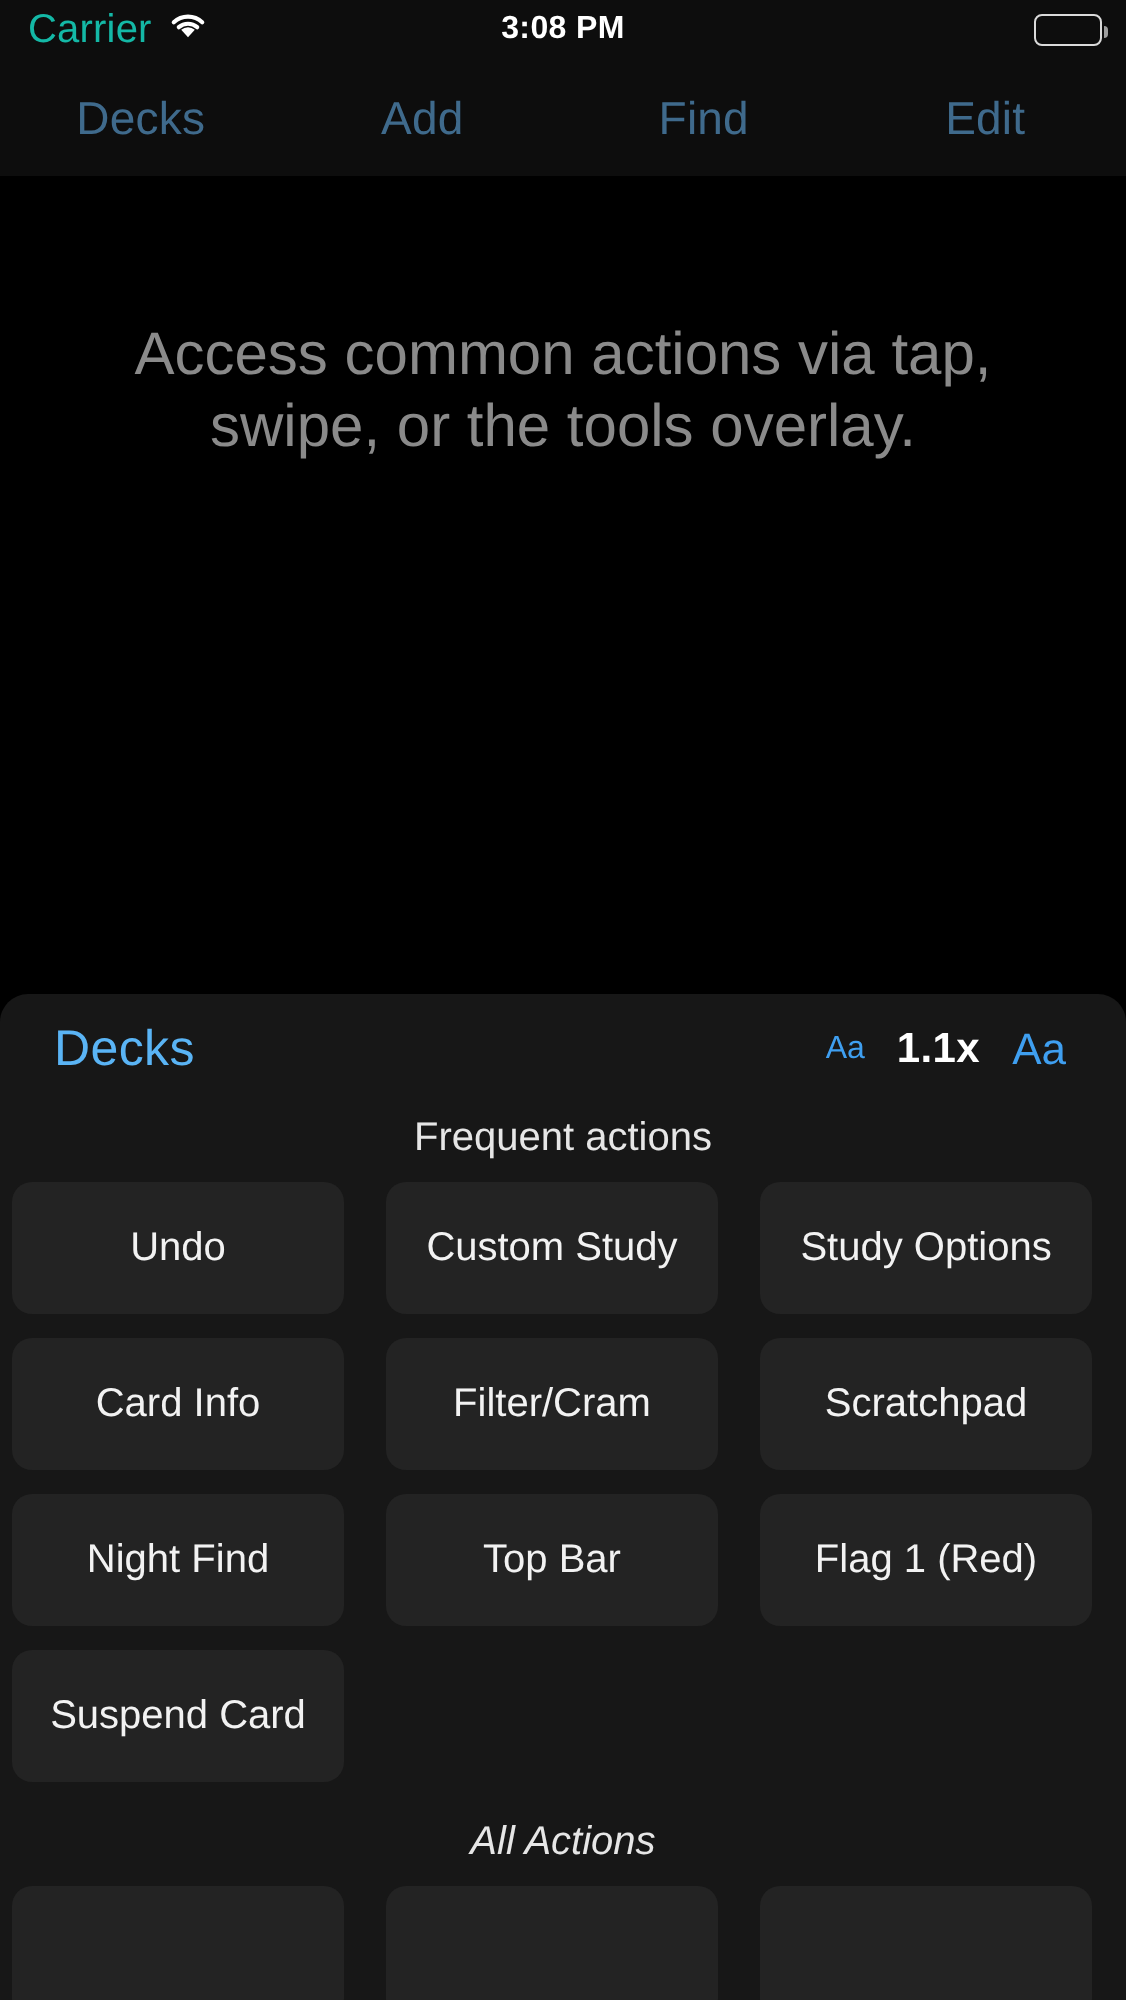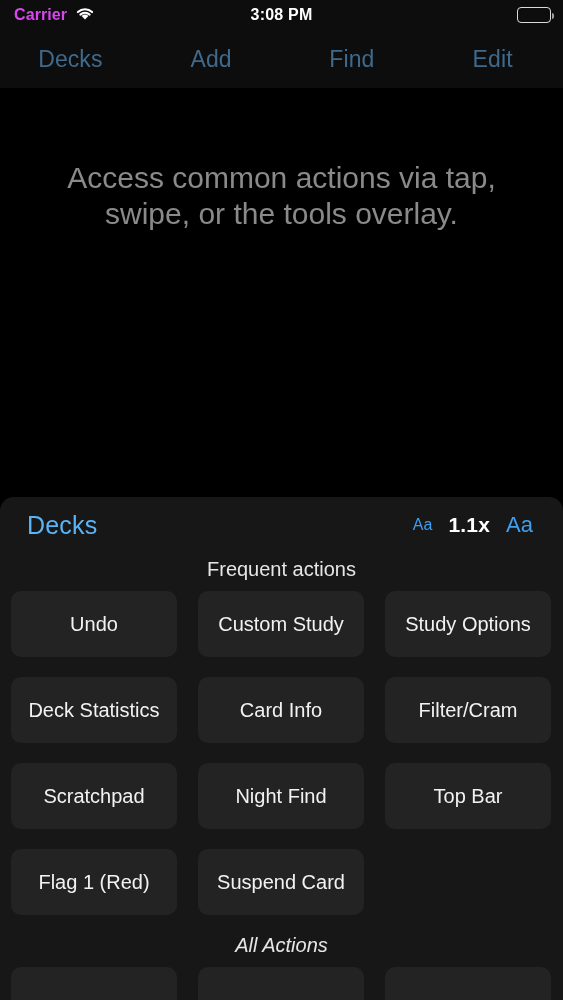--- a/index.html
+++ b/index.html
@@ -14,21 +14,21 @@
   
   .statusbar {
     position:absolute; top:0; left:0; width:563px; height:30px;
     background:#0d0d0d;
     display:flex; align-items:center;
   }
   .sb-left {
     position:absolute; left:14px; top:0; height:30px;
     display:flex; align-items:center; gap:8px;
   }
-  .sb-carrier { color:#d946ef; font-size:16px; letter-spacing:0.1px;font-weight:bold; }
+  .sb-carrier { color:#14b8a6; font-size:20px; letter-spacing:0.1px; }
   .wifi-icon { display:block; }
   .sb-time {
     position:absolute; left:0; right:0; top:0; height:30px;
     display:flex; align-items:center; justify-content:center;
     color:#ffffff; font-size:16px; font-weight:bold; letter-spacing:0.2px;
   }
   .sb-right {
     position:absolute; right:12px; top:0; height:30px;
     display:flex; align-items:center;
   }
@@ -93,22 +93,22 @@
   .zoom-level { color:#ffffff; font-size:21px; font-weight:bold; letter-spacing:0.2px; }
 
   .section-label {
     text-align:center;
     color:#e6e6e6; font-size:20px;
     padding:6px 0 10px 0;
   }
   .grid {
     display:grid;
     grid-template-columns:repeat(3, 166px);
-    gap:20px 21px;
-    padding:0 11px;
+    gap:12px 21px;
+    padding:0 6px;
   }
   .action-btn {
     height:66px;
     background:#232323;
     border-radius:10px;
     display:flex; align-items:center; justify-content:center;
     color:#f2f2f2; font-size:20px;
     text-align:center; padding:0 6px;
     cursor:pointer; user-select:none;
   }
@@ -160,21 +160,20 @@
         <span class="aa-large">Aa</span>
       </div>
     </div>
 
     <div class="section-label">Frequent actions</div>
 
     <div class="grid">
       <div class="action-btn">Undo</div>
       <div class="action-btn">Custom Study</div>
       <div class="action-btn">Study Options</div>
-      <div class="action-btn">Deck Statistics</div>
       <div class="action-btn">Card Info</div>
       <div class="action-btn">Filter/Cram</div>
       <div class="action-btn">Scratchpad</div>
       <div class="action-btn">Night Find</div>
       <div class="action-btn">Top Bar</div>
       <div class="action-btn">Flag 1 (Red)</div>
       <div class="action-btn">Suspend Card</div>
     </div>
 
     <div class="section-label all-actions-label">All Actions</div>

